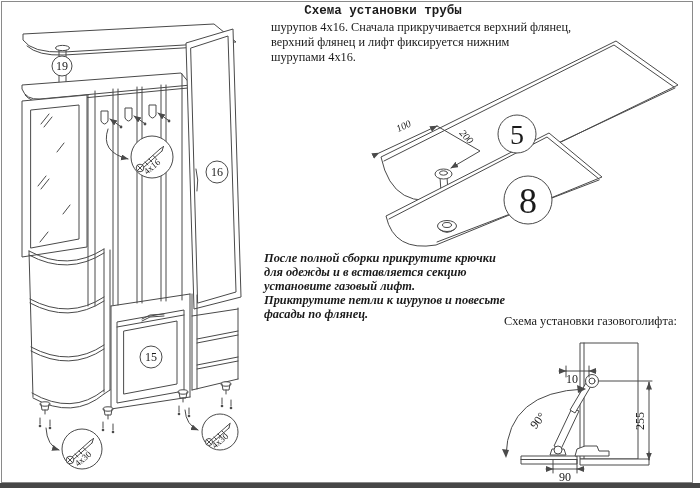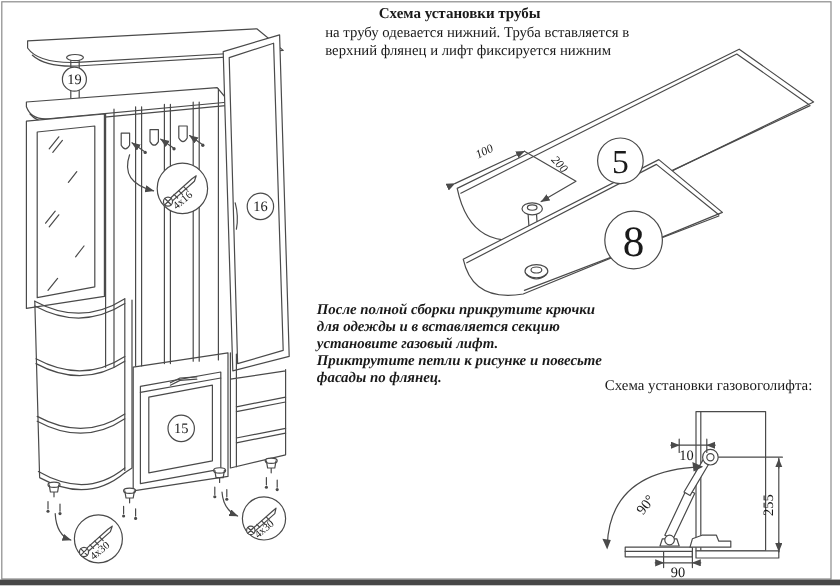--- a/index.html
+++ b/index.html
@@ -3,21 +3,21 @@
 <meta charset="utf-8">
 <style>
   html,body{margin:0;padding:0;}
   body{
     width:700px;height:488px;position:relative;background:#ffffff;
     font-family:"Liberation Serif", serif;color:#1a1a1a;overflow:hidden;
   }
   .frame{position:absolute;left:1px;top:1px;width:690px;height:480px;border:1px solid #8a8a8a;}
   .bottom-edge{position:absolute;left:0;bottom:0;width:700px;height:5px;background:#474747;}
   .title1{position:absolute;left:258px;top:4px;width:250px;text-align:center;
-    font-weight:bold;font-size:12.5px;white-space:nowrap;}
+    font-weight:bold;font-size:12.5px;white-space:nowrap;font-family:Liberation Mono, monospace;}
   .intro{position:absolute;left:271px;top:20px;font-size:12.3px;line-height:14.9px;white-space:nowrap;}
   .note{position:absolute;left:252px;top:252px;font-size:12.4px;font-weight:bold;font-style:italic;
     line-height:13.9px;white-space:nowrap;margin-left:12px;}
   .gas-title{position:absolute;left:504px;top:314px;font-size:12.4px;font-weight:normal;white-space:nowrap;}
   svg{position:absolute;}
   #furniture-svg{left:0;top:0;}
   #panels-svg{left:360px;top:35px;}
   #gaslift-svg{left:498px;top:333px;}
   .ln{fill:none;stroke:#4a4a4a;stroke-width:1;stroke-linecap:round;stroke-linejoin:round;}
   .fw{fill:#ffffff;stroke:#4a4a4a;stroke-width:1;stroke-linejoin:round;}
@@ -146,22 +146,23 @@
     <path class="ln" d="M210,441 L227,426 M212,443 L229,428 M227,426 L230,423.5 M229,428 L230,423.5"></path>
     <path class="ln" d="M214,437 L216.5,439.5 M218,434 L220.5,436.5 M222,431 L224.5,433.5"></path>
     <circle class="fw" cx="209" cy="442" r="3.5"></circle>
     <path class="ln" d="M206.6,439.6 L211.4,444.4 M211.4,439.6 L206.6,444.4"></path>
     <text class="scr" transform="rotate(-40 222 443)" x="222" y="443" text-anchor="middle">4x30</text>
   </g>
 </svg>
 
 <div class="title1">Схема установки трубы</div>
 <div class="intro">
-  <div>на трубу одевается нижний. Труба вставляется в</div>
+  <div>шурупов 4х16. Сначала прикручивается верхний флянец,</div>
   <div>верхний флянец и лифт фиксируется нижним</div>
+  <div>шурупами 4х16.</div>
 </div>
 
 <svg id="panels-svg" width="340" height="215" viewBox="360 35 340 215">
   <defs>
     <marker id="ahp" markerWidth="9" markerHeight="8" refX="7" refY="3" orient="auto" markerUnits="userSpaceOnUse">
       <path d="M0,0 L7.5,3 L0,6 Z" fill="#4a4a4a"></path>
     </marker>
   </defs>
 
   <path class="fw" d="M381,157 L616,41 L678,85 L450,196 Q393,214 381,157 Z"></path>
@@ -185,21 +186,21 @@
   <circle class="fw" cx="517" cy="134" r="19"></circle>
   <text x="517" y="144" text-anchor="middle" font-size="28">5</text>
   <circle class="fw" cx="528" cy="200" r="24"></circle>
   <text x="528" y="213" text-anchor="middle" font-size="36">8</text>
 </svg>
 
 <div class="note">
   <div>После полной сборки прикрутите крючки</div>
   <div>для одежды и в вставляется секцию</div>
   <div>установите газовый лифт.</div>
-  <div>Приктрутите петли к рисунке и повесьте</div>
+  <div>Приктрутите петли к шурупов и повесьте</div>
   <div>фасады по флянец.</div>
 </div>
 
 <div class="gas-title">Схема установки газовоголифта:</div>
 
 <svg id="gaslift-svg" width="202" height="152" viewBox="498 333 202 152">
   <defs>
     <marker id="ahg" markerWidth="9" markerHeight="8" refX="7" refY="3" orient="auto" markerUnits="userSpaceOnUse">
       <path d="M0,0 L7.5,3 L0,6 Z" fill="#4a4a4a"></path>
     </marker>

